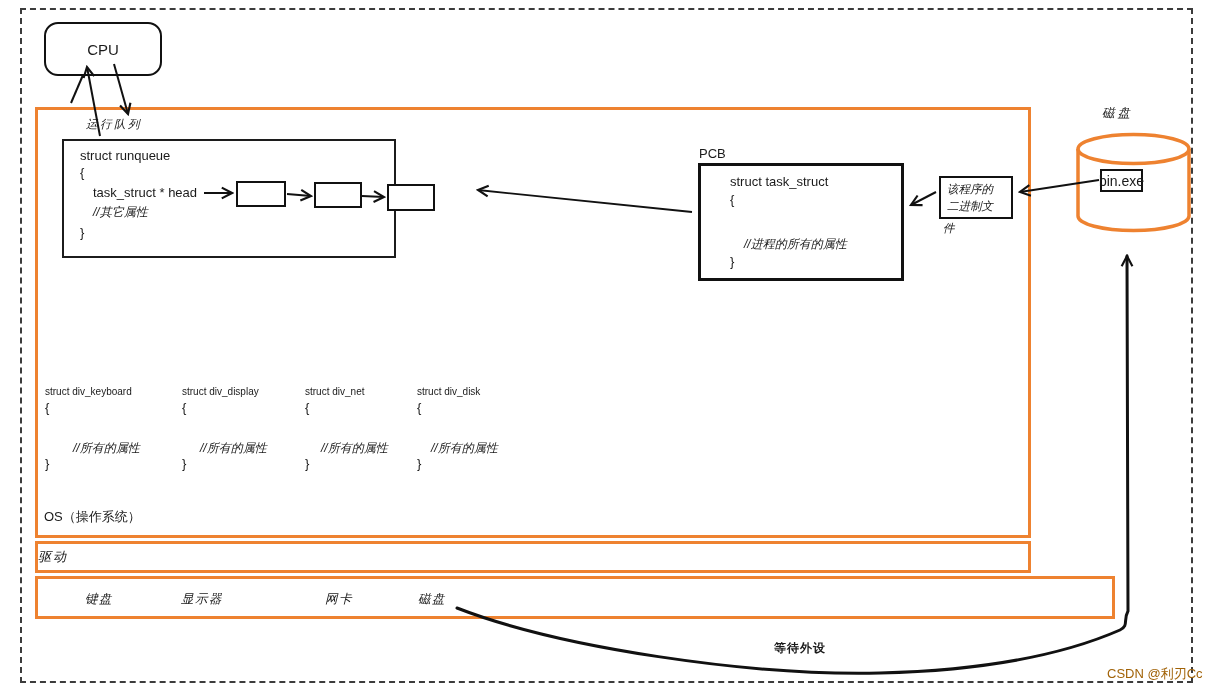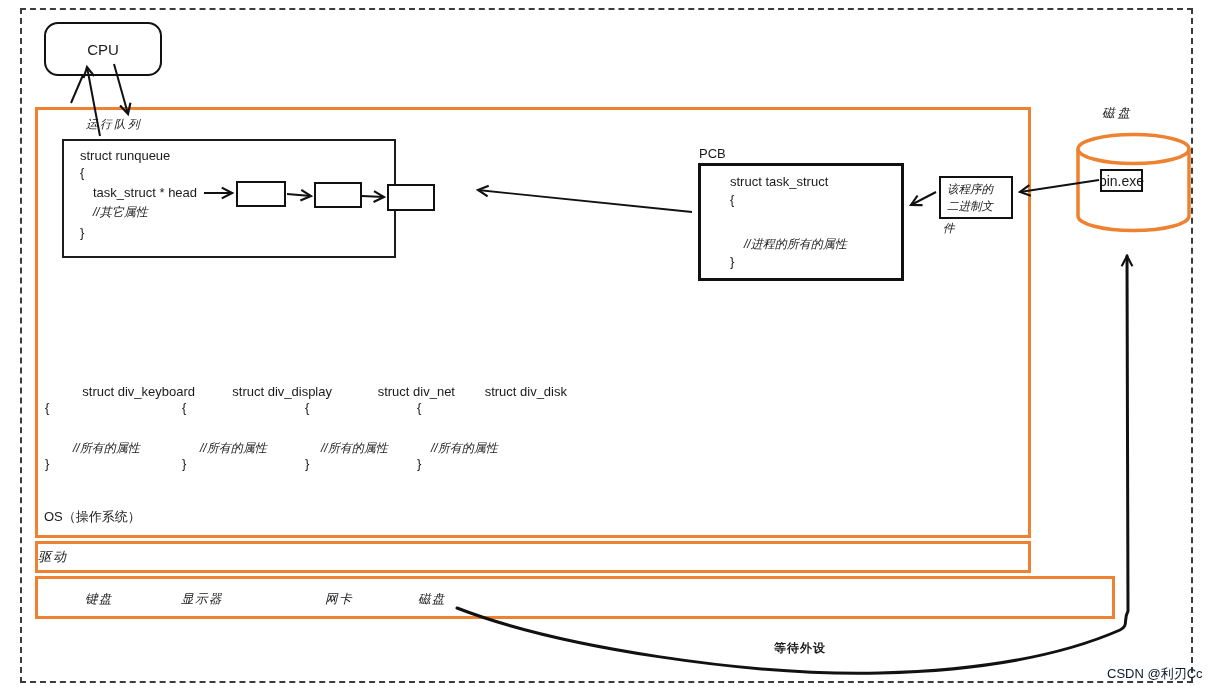--- a/index.html
+++ b/index.html
@@ -43,35 +43,35 @@
 
   .bin-note { left: 939px; top: 176px; width: 74px; height: 43px; border: 2px solid #111; background: #fff;
               font-size: 11.5px; line-height: 17px; padding: 3px 0 8px 6px; white-space: nowrap; }
   .bin-note-tail { left: 943px; top: 221px; font-size: 11.5px; }
 
   .disk-label { left: 1102px; top: 105px; font-size: 12.5px; letter-spacing: 3px; }
   .binexe-box { left: 1100px; top: 169px; width: 43px; height: 23px; border: 2px solid #111; background: #fff;
                 display: flex; align-items: center; justify-content: center; font-size: 14px; z-index: 10; }
 
   .drv { top: 384px; width: 150px; }
-  .drv-name { font-size: 13px; line-height: 16px; white-space: nowrap; text-align: right; }
+  .drv-name { font-size: 10px; line-height: 16px; white-space: nowrap; }
   .drv-brace { font-size: 13px; line-height: 16px; }
   .drv-cmt { margin-top: 24px; font-size: 12px; line-height: 16px; white-space: nowrap; }
 
   .os-label { left: 44px; top: 508px; font-size: 13px; }
 
   .driver-band { left: 35px; top: 541px; width: 996px; height: 32px; border: 3px solid var(--orange);
                  display: flex; align-items: center; justify-content: flex-start;
                  font-size: 13px; letter-spacing: 2px; }
   .device-band { left: 35px; top: 576px; width: 1080px; height: 43px; border: 3px solid var(--orange); }
   .device-band span { position: absolute; top: 12px; font-size: 12.5px; letter-spacing: 1.5px; white-space: nowrap; }
   .dev0 { left: 47px; }  .dev1 { left: 143px; }  .dev2 { left: 287px; }  .dev3 { left: 380px; }
 
   .wait-label { left: 774px; top: 640px; font-size: 12px; font-weight: bold; letter-spacing: 1px; }
-  .watermark { left: 1107px; top: 665px; font-size: 13px; color: #0f172a; z-index: 11; }
+  .watermark { left: 1107px; top: 665px; font-size: 13px; color: #a16207; z-index: 11; }
 
   .arrows { left: 0; top: 0; width: 1223px; height: 699px; z-index: 5; pointer-events: none; }
 </style>
 </head>
 <body>
 
 <div class="frame abs"></div>
 
 <div class="cpu-box abs">
   <span>CPU</span>

